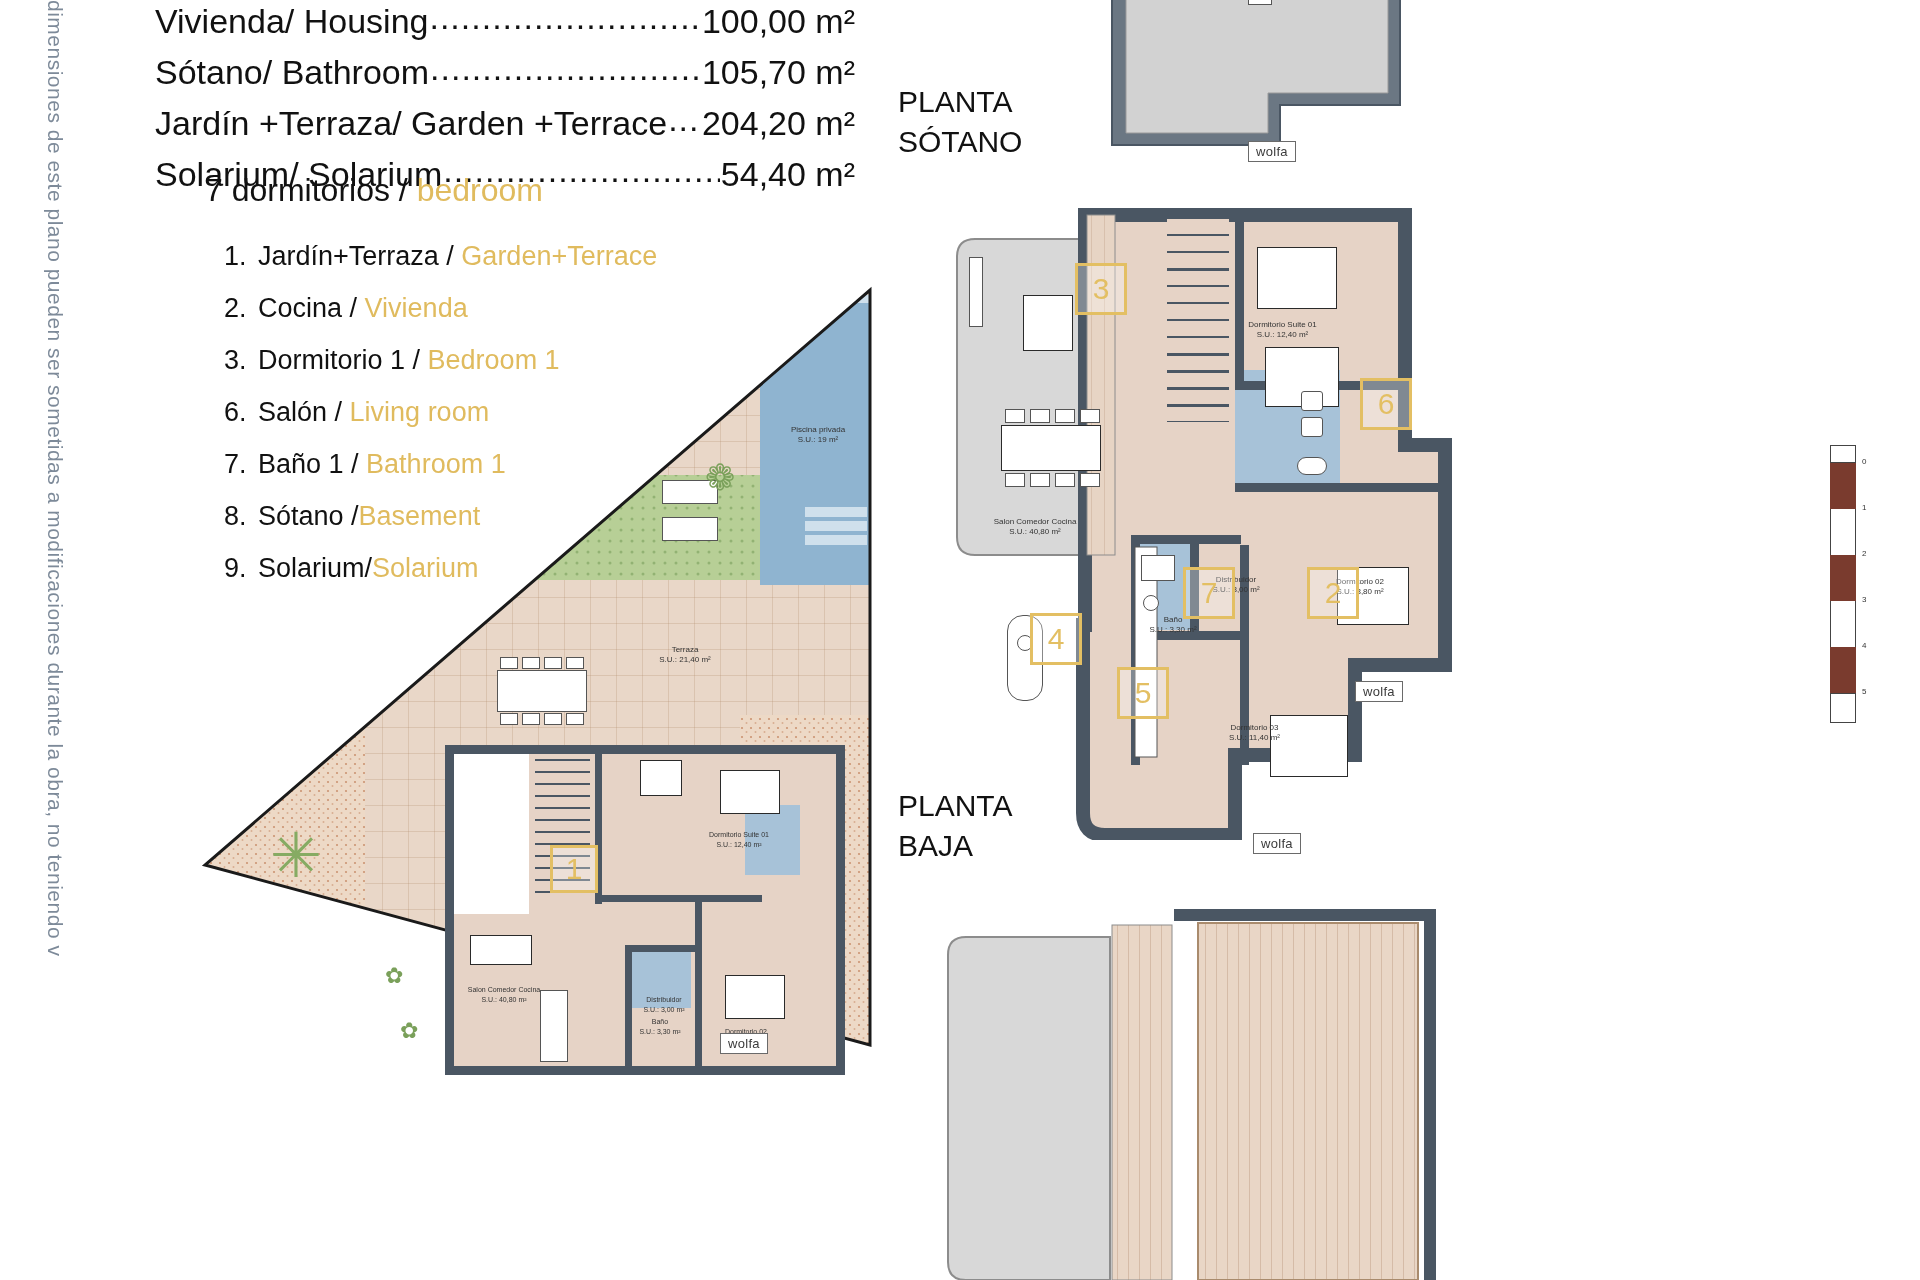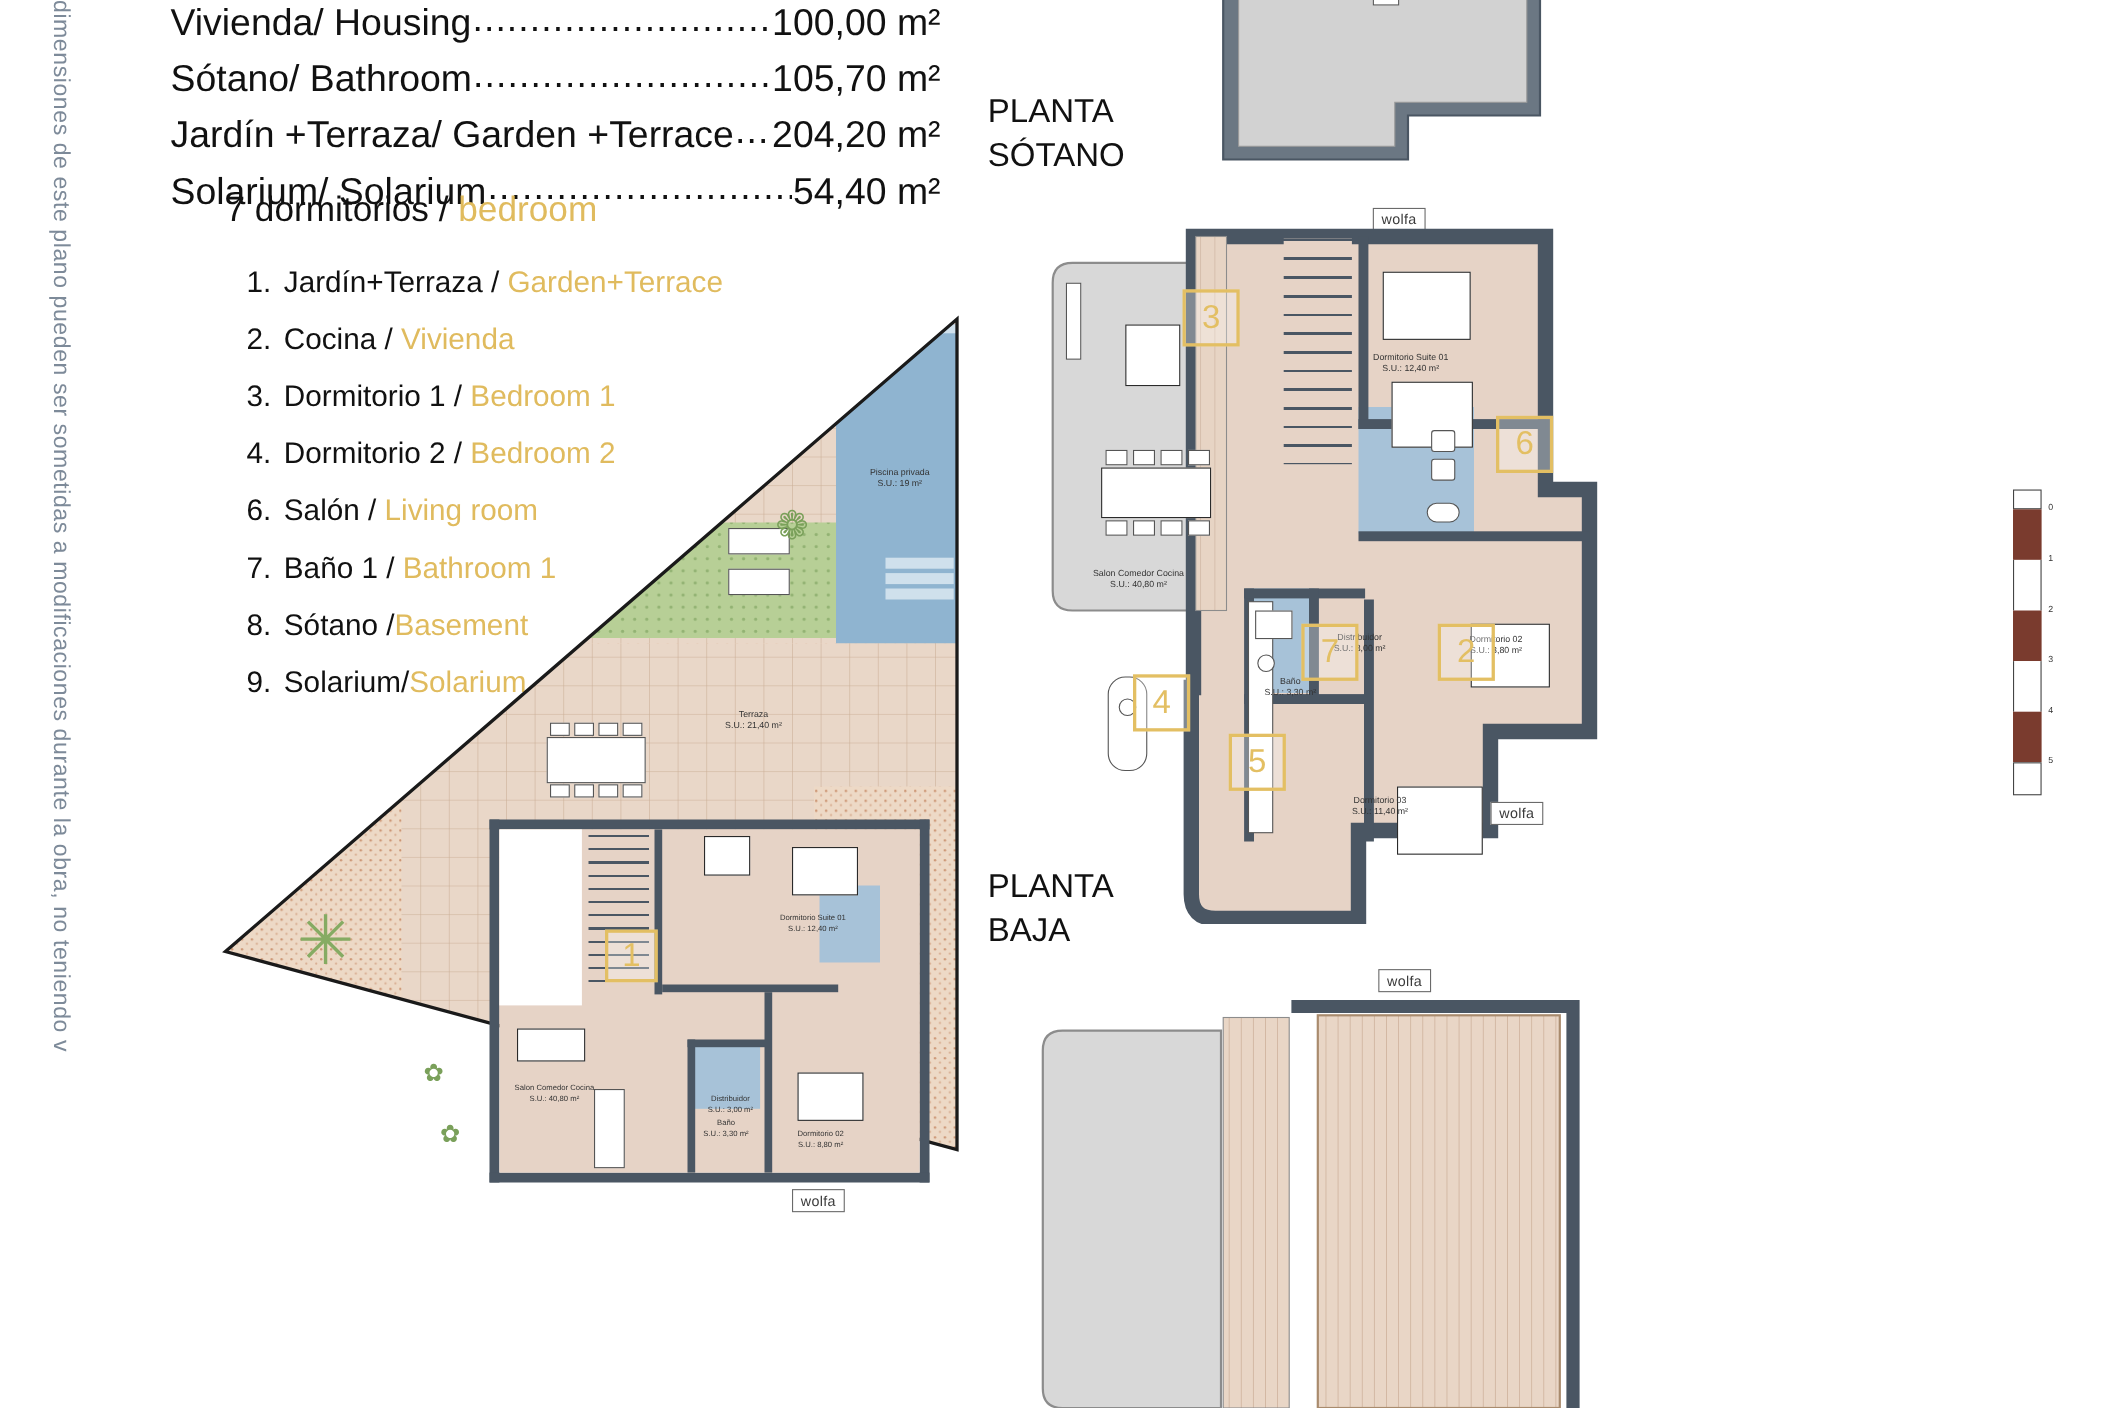--- a/index.html
+++ b/index.html
@@ -81,21 +81,21 @@
     position:absolute; font-size:8px; line-height:10px;
     color:#333; text-align:center; white-space:nowrap;
   }
   .planlabel {
     position:absolute; font-size:30px; line-height:40px;
     color:#111; white-space:nowrap;
   }
   .wolfa {
     position:absolute; border:1px solid #6a6a6a; background:#fff;
     font-size:13px; color:#3b3b3b; text-align:center;
-    padding:2px 7px; letter-spacing:0.3px;margin-top:48px;
+    padding:2px 7px; letter-spacing:0.3px;
   }
 
   .plant {
     position:absolute; color:#7aa05a; font-size:26px; line-height:1;
   }
   .palm { position:absolute; color:#86ab63; font-size:62px; line-height:1; }
 
   
   #scalebar { position:absolute; }
   .sb-tick { position:absolute; font-size:8px; color:#333; }
@@ -130,21 +130,20 @@
 
 <div id="bedcount">
   <span>7 dormitorios /</span>
   <span class="en">bedroom</span>
 </div>
 
 <div id="roomlist">
   <div class="room-item"><span class="num">1.</span><span>Jardín+Terraza /</span> <span class="en">Garden+Terrace</span></div>
   <div class="room-item"><span class="num">2.</span><span>Cocina /</span> <span class="en">Vivienda</span></div>
   <div class="room-item"><span class="num">3.</span><span>Dormitorio 1 /</span> <span class="en">Bedroom 1</span></div>
-  <div class="room-item"><span class="num">4.</span><span>Dormitorio 2 /</span> <span class="en">Bedroom 2</span></div>
   <div class="room-item"><span class="num">6.</span><span>Salón /</span> <span class="en">Living room</span></div>
   <div class="room-item"><span class="num">7.</span><span>Baño 1 /</span> <span class="en">Bathroom 1</span></div>
   <div class="room-item"><span class="num">8.</span><span>Sótano /</span><span class="en">Basement</span></div>
   <div class="room-item"><span class="num">9.</span><span>Solarium/</span><span class="en">Solarium</span></div>
 </div>
 
 <div class="plan" id="siteplan" style="left:200px; top:285px; width:880px; height:1000px;">
 
   <svg width="880" height="1000" style="position:absolute;left:0;top:0;">
     <defs>

